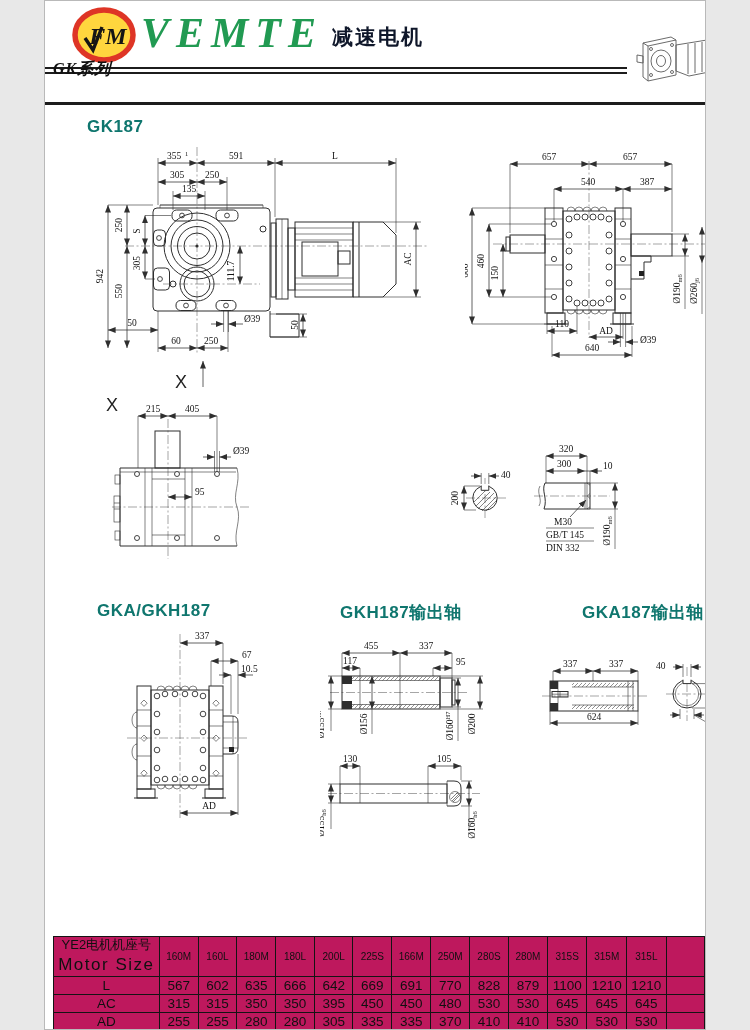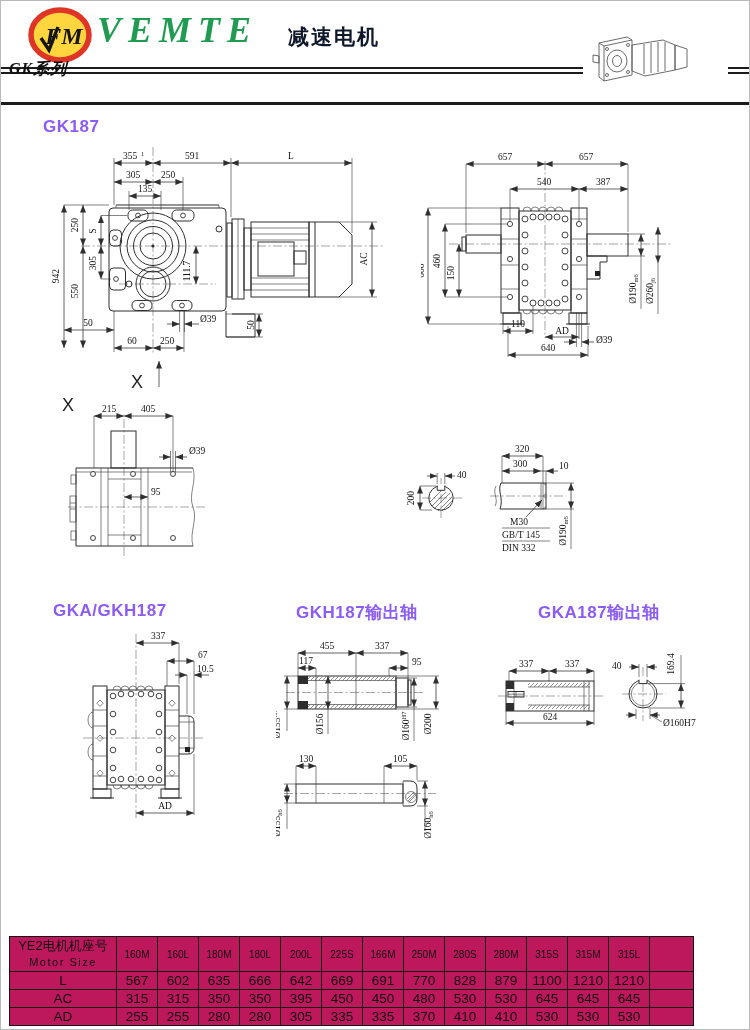--- a/index.html
+++ b/index.html
@@ -1,44 +1,44 @@
 <!DOCTYPE html>
 <html><head>
 <meta charset="utf-8">
 <style>
   html,body{margin:0;padding:0;background:#e8e8e8}
-  #page{position:relative;width:750px;height:1030px;background:#fff;margin:0 auto;
+  #page{position:relative;width:662px;height:1030px;background:#fff;margin:0 auto;
         font-family:"Liberation Sans",sans-serif;overflow:hidden;border:1px solid #b9b9b9;box-sizing:border-box}
   .abs{position:absolute}
   
   #brand-text{position:absolute;left:96px;top:8px;font-family:"Liberation Serif",serif;
-    font-style:italic;font-weight:bold;font-size:36px;letter-spacing:7px;color:#219a52}
+    font-style:italic;font-weight:bold;font-size:42px;letter-spacing:7px;color:#219a52}
   #subtitle{position:absolute;left:287px;top:22px;font-size:21px;font-weight:bold;color:#0f172a;letter-spacing:2px}
   #series-label{position:absolute;left:8px;top:58px;font-family:"Liberation Serif",serif;
     font-style:italic;font-weight:bold;font-size:16px;color:#101010;letter-spacing:1px}
   .rule{position:absolute;left:0;width:750px;background:#1c1c1c}
-  .dwg-title{position:absolute;font-weight:bold;font-size:17px;color:#8b5cf6;letter-spacing:.5px}
+  .dwg-title{position:absolute;font-weight:bold;font-size:17px;color:#0f766e;letter-spacing:.5px}
   
   svg{display:block}
   .ln{fill:none;stroke:#2f2f2f;stroke-width:1}
   .thin{fill:none;stroke:#2f2f2f;stroke-width:.6}
   .dim{fill:none;stroke:#2f2f2f;stroke-width:.75}
   .cl{fill:none;stroke:#6a6a6a;stroke-width:.6;stroke-dasharray:9 2.5 2 2.5}
   .hole{fill:#fff;stroke:#2f2f2f;stroke-width:.9}
   .dt{font-family:"Liberation Serif",serif;font-size:9.5px;fill:#141414}
   .dts{font-size:6.5px}
   .xmk{font-family:"Liberation Sans",sans-serif;font-size:18px;fill:#222}
   
   #spec-table{position:absolute;left:8px;top:935px;border-collapse:collapse;table-layout:fixed;background:#be185d}
   #spec-table th,#spec-table td{border:1.4px solid #141414;text-align:center;vertical-align:middle;
      padding:0;font-weight:normal;color:#101010;overflow:hidden;white-space:nowrap}
   #spec-table .hd{height:34px;font-size:13px;line-height:1.3}
   #spec-table .colhd{font-size:10px}
   #spec-table td{height:17px;font-size:13.5px}
-  #spec-table .ms{letter-spacing:1.5px;font-size:11px}
+  #spec-table .ms{letter-spacing:1.5px;font-size:17px}
 </style>
 </head>
 <body>
 
 <div id="page">
 
   <svg class="abs" style="left:26px;top:6px" width="66" height="56" viewBox="0 0 66 56">
     <ellipse cx="33" cy="28" rx="29" ry="25" fill="#ffd63e" stroke="#de3526" stroke-width="5.5"></ellipse>
     <path d="M14,31 L22,43 L31,20" fill="none" stroke="#151515" stroke-width="3.4"></path>
     <text x="37" y="37" text-anchor="middle" font-family="Liberation Serif,serif" font-style="italic" font-weight="bold" font-size="24" fill="#151515">FM</text>

